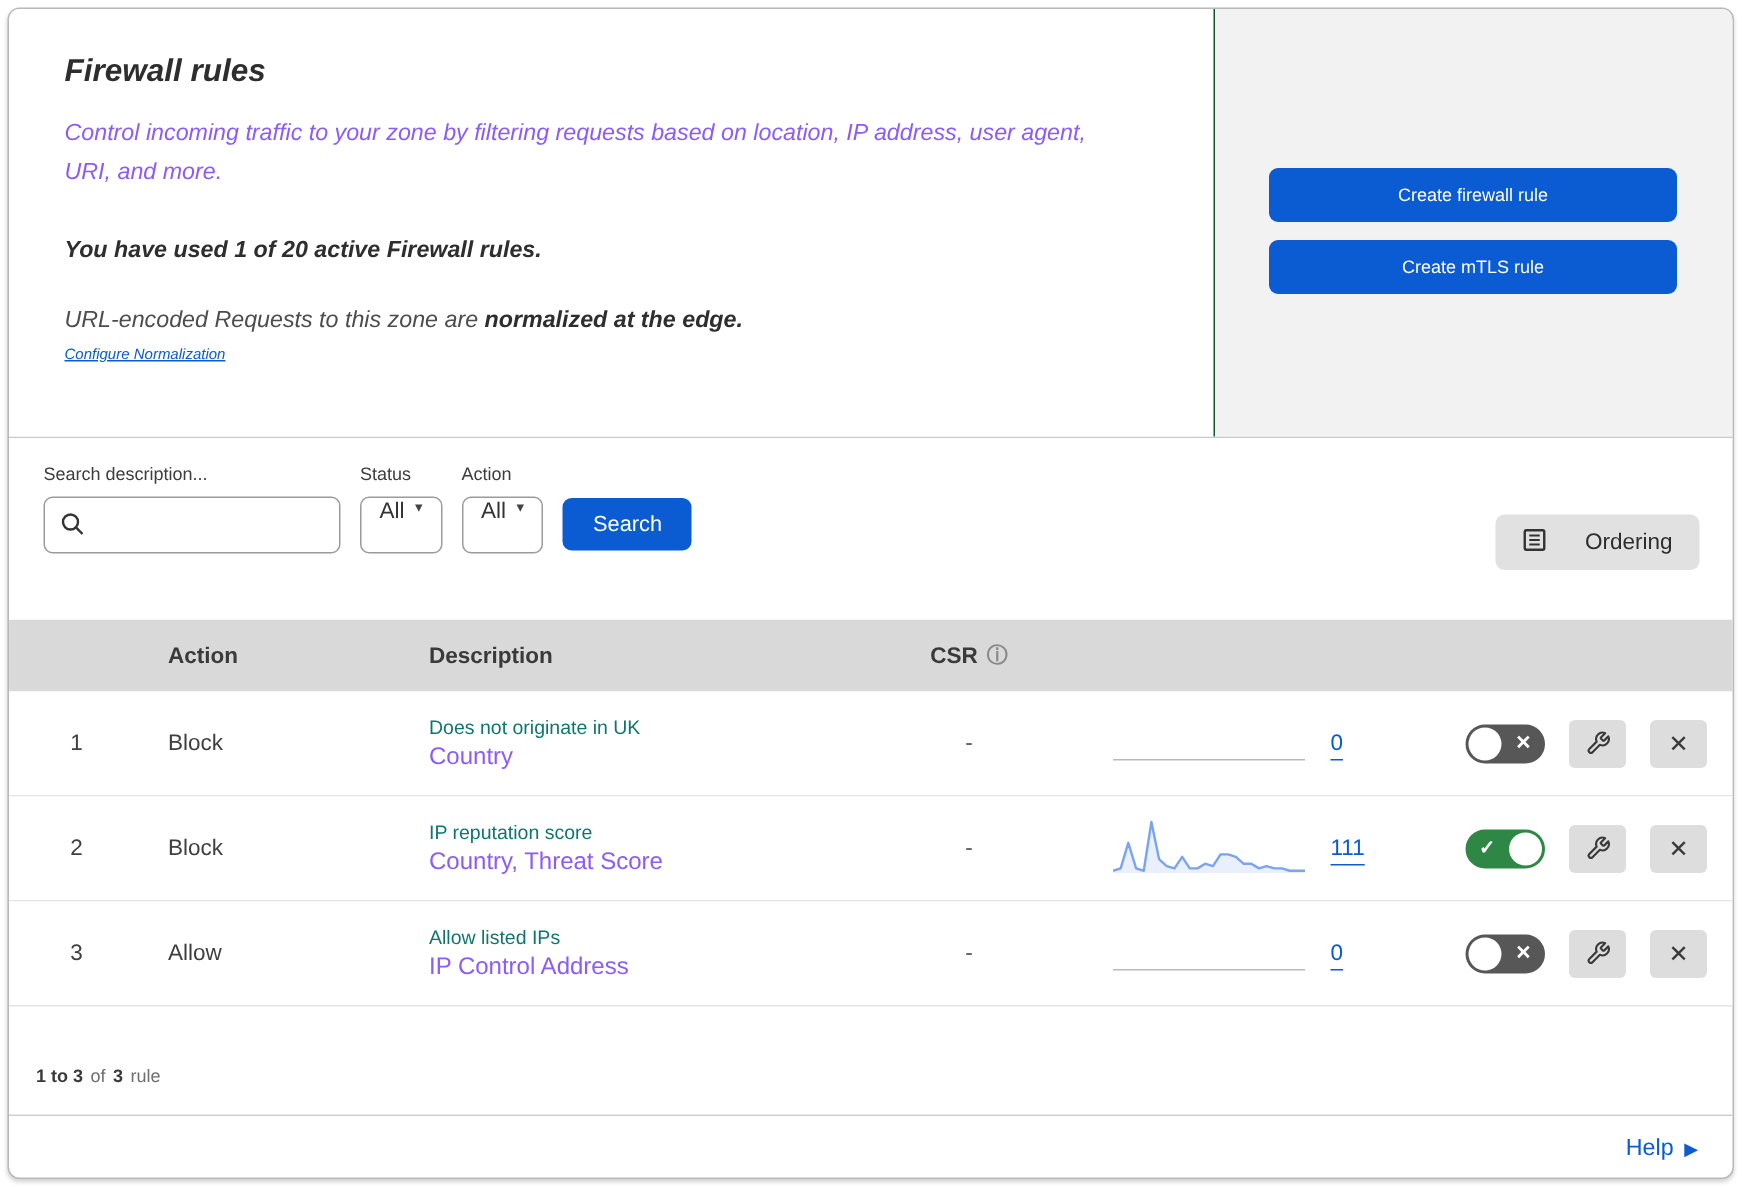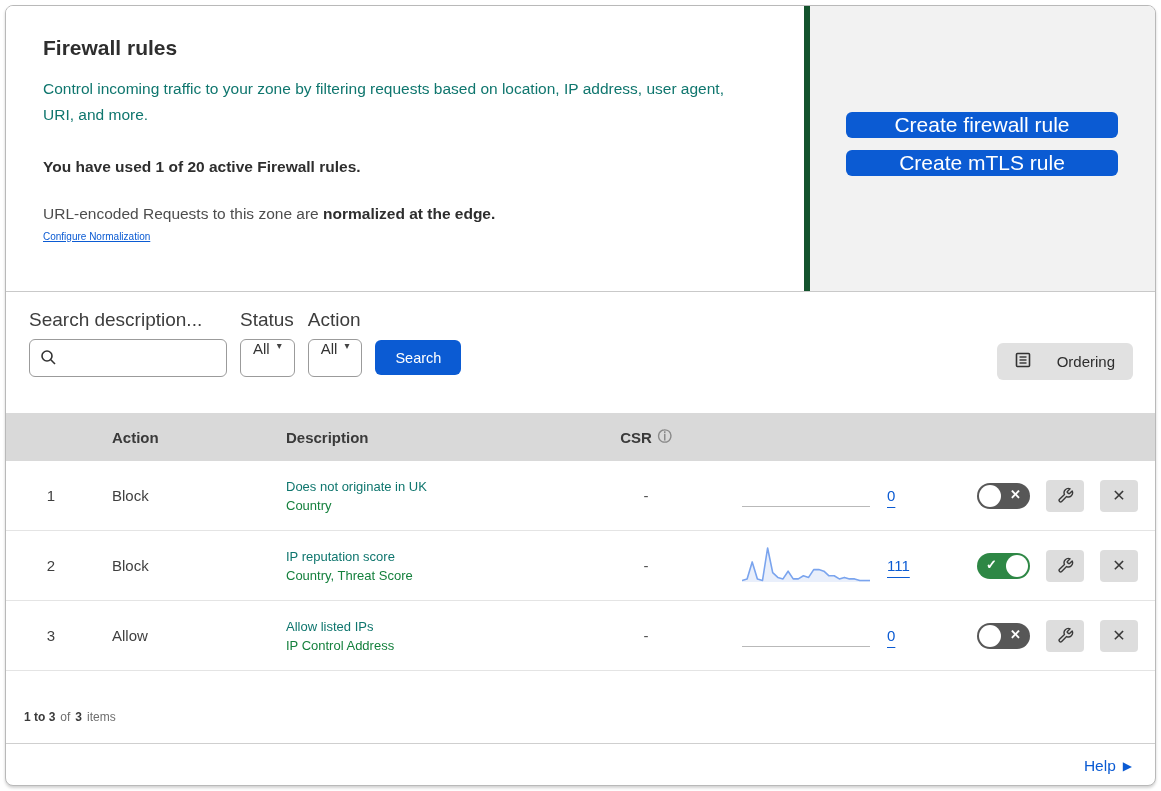--- a/index.html
+++ b/index.html
@@ -4,35 +4,35 @@
 <style>
   * { margin:0; padding:0; box-sizing:border-box; }
   html,body { background:#fff; width:1161px; height:791px; font-family:"Liberation Sans", sans-serif; }
   .card {
     position:absolute; left:5px; top:5px; width:1151px; height:781px;
     background:#fff; border:1px solid #b9b9b9; border-radius:8px;
     box-shadow:0 2px 3px rgba(0,0,0,.18); overflow:hidden;
   }
   
   .top { display:flex; height:286px; border-bottom:1px solid #c9c9c9; }
-  .top-left { flex:1 1 auto; background:#fff; padding:30px 40px 0 37px; border-right:6px solid #14532d; }
+  .top-left { flex:1 1 auto; background:#fff; padding:30px 40px 0 37px; border-right:1px solid #14532d;font-style:italic; }
   .top-right { width:345px; background:#f2f2f2; padding-top:106px; flex:0 0 auto; }
   .page-title { font-size:21px; font-weight:600; color:#2e2e2e; margin-bottom:16px; }
-  .lead { font-size:15.5px; color:#0f766e; line-height:1.7; max-width:715px; }
+  .lead { font-size:15.5px; color:#8b5cf6; line-height:1.7; max-width:715px; }
   .usage { font-size:15.5px; font-weight:700; color:#2e2e2e; margin-top:29px; }
   .norm { font-size:15.5px; color:#4d4d4d; margin-top:29px; }
   .norm b { color:#2e2e2e; }
   .norm-link { display:inline-block; margin-top:8px; font-size:10px; color:#0b5bd3; text-decoration:underline; cursor:pointer; }
-  .cta { display:block; width:272px; height:26px; margin:0 37px 12px 36px; border:none; border-radius:6px;
-         background:#0b5bd3; color:#fff; font-size:21px; font-family:inherit; cursor:pointer; }
+  .cta { display:block; width:272px; height:36px; margin:0 37px 12px 36px; border:none; border-radius:6px;
+         background:#0b5bd3; color:#fff; font-size:12px; font-family:inherit; cursor:pointer; }
   
   .filters { position:relative; height:121px; padding:17px 22px 0 23px; border-bottom:0; background:#fff; }
   .filter-group { display:flex; align-items:flex-end; gap:13px; }
   .fg { display:flex; flex-direction:column; }
-  .flabel { font-size:19px; color:#3d3d3d; margin-bottom:8px; }
+  .flabel { font-size:12px; color:#3d3d3d; margin-bottom:8px; }
   .search-box { position:relative; width:198px; }
   .search-box input { width:198px; height:38px; border:1px solid #9b9b9b; border-radius:6px; padding:0 10px 0 34px;
                       font-size:14px; font-family:inherit; color:#333; outline:none; }
   .search-glyph { position:absolute; left:11px; top:10px; pointer-events:none; }
   .dropdown { height:38px; border:1px solid #9b9b9b; border-radius:6px; background:#fff; padding:0 12px;
               display:flex; align-items:flex-start; gap:7px; font-size:15px; color:#333; cursor:pointer; font-family:inherit; }
   .dd-arrow { font-size:10px; color:#444; }
   .search-btn { height:35px; padding:0 20px; margin-bottom:2px; border:none; border-radius:6px; background:#0b5bd3;
                 color:#fff; font-size:14.5px; font-family:inherit; cursor:pointer; }
   .ordering-btn { position:absolute; right:22px; top:51px; height:37px; padding:0 18px; border:none; border-radius:6px;
@@ -40,21 +40,21 @@
                   display:flex; align-items:center; gap:26px; }
   
   .tgrid { display:grid; grid-template-columns:90px 190px 320px 80px 1fr 200px; align-items:center; }
   .thead { height:48px; background:#d9d9d9; font-size:15px; font-weight:600; color:#3a3a3a; }
   .trow { height:70px; border-bottom:1px solid #e4e4e4; background:#fff; }
   .cell { font-size:15px; color:#3f3f3f; }
   .c-priority { text-align:center; }
   .c-action { padding-left:16px; }
   .c-desc  { padding-left:0; }
   .desc-main { font-size:13px; color:#0f766e; }
-  .desc-sub  { font-size:13px; color:#15803d; margin-top:4px; }
+  .desc-sub  { font-size:16px; color:#8b5cf6; margin-top:4px; }
   .c-csr { text-align:center; color:#555; }
   .th-csr { display:flex; align-items:center; justify-content:center; gap:6px; }
   .info-glyph { font-size:14px; color:#8a8a8a; cursor:pointer; font-style:normal; }
   .c-activity { padding-left:20px; display:flex; align-items:center; }
   .spark { width:128px; height:40px; margin-left:36px; position:relative; }
   .spark.flat::after { content:""; position:absolute; left:0; right:0; bottom:9px; border-bottom:1.5px solid #b9b9b9; }
   .spark svg { position:absolute; left:0; bottom:2px; }
   .activity-link { margin-left:17px; font-size:15px; color:#0b5bd3; text-decoration:underline; text-underline-offset:6px; cursor:pointer; }
   .c-controls { display:flex; align-items:center; justify-content:flex-end; gap:16px; padding-right:17px; }
   
@@ -237,21 +237,21 @@
       <button class="icon-btn">
         <span>✕</span>
       </button>
     </div>
   </div>
 
   <div class="tfoot">
     <b>1 to 3</b>
     <span>of</span>
     <b>3</b>
-    <span>items</span>
+    <span>rule</span>
   </div>
 
   <div class="help-row">
     <a class="help-link">
       <span>Help</span>
       <span class="help-arrow">▶</span>
     </a>
   </div>
 
 </div>

